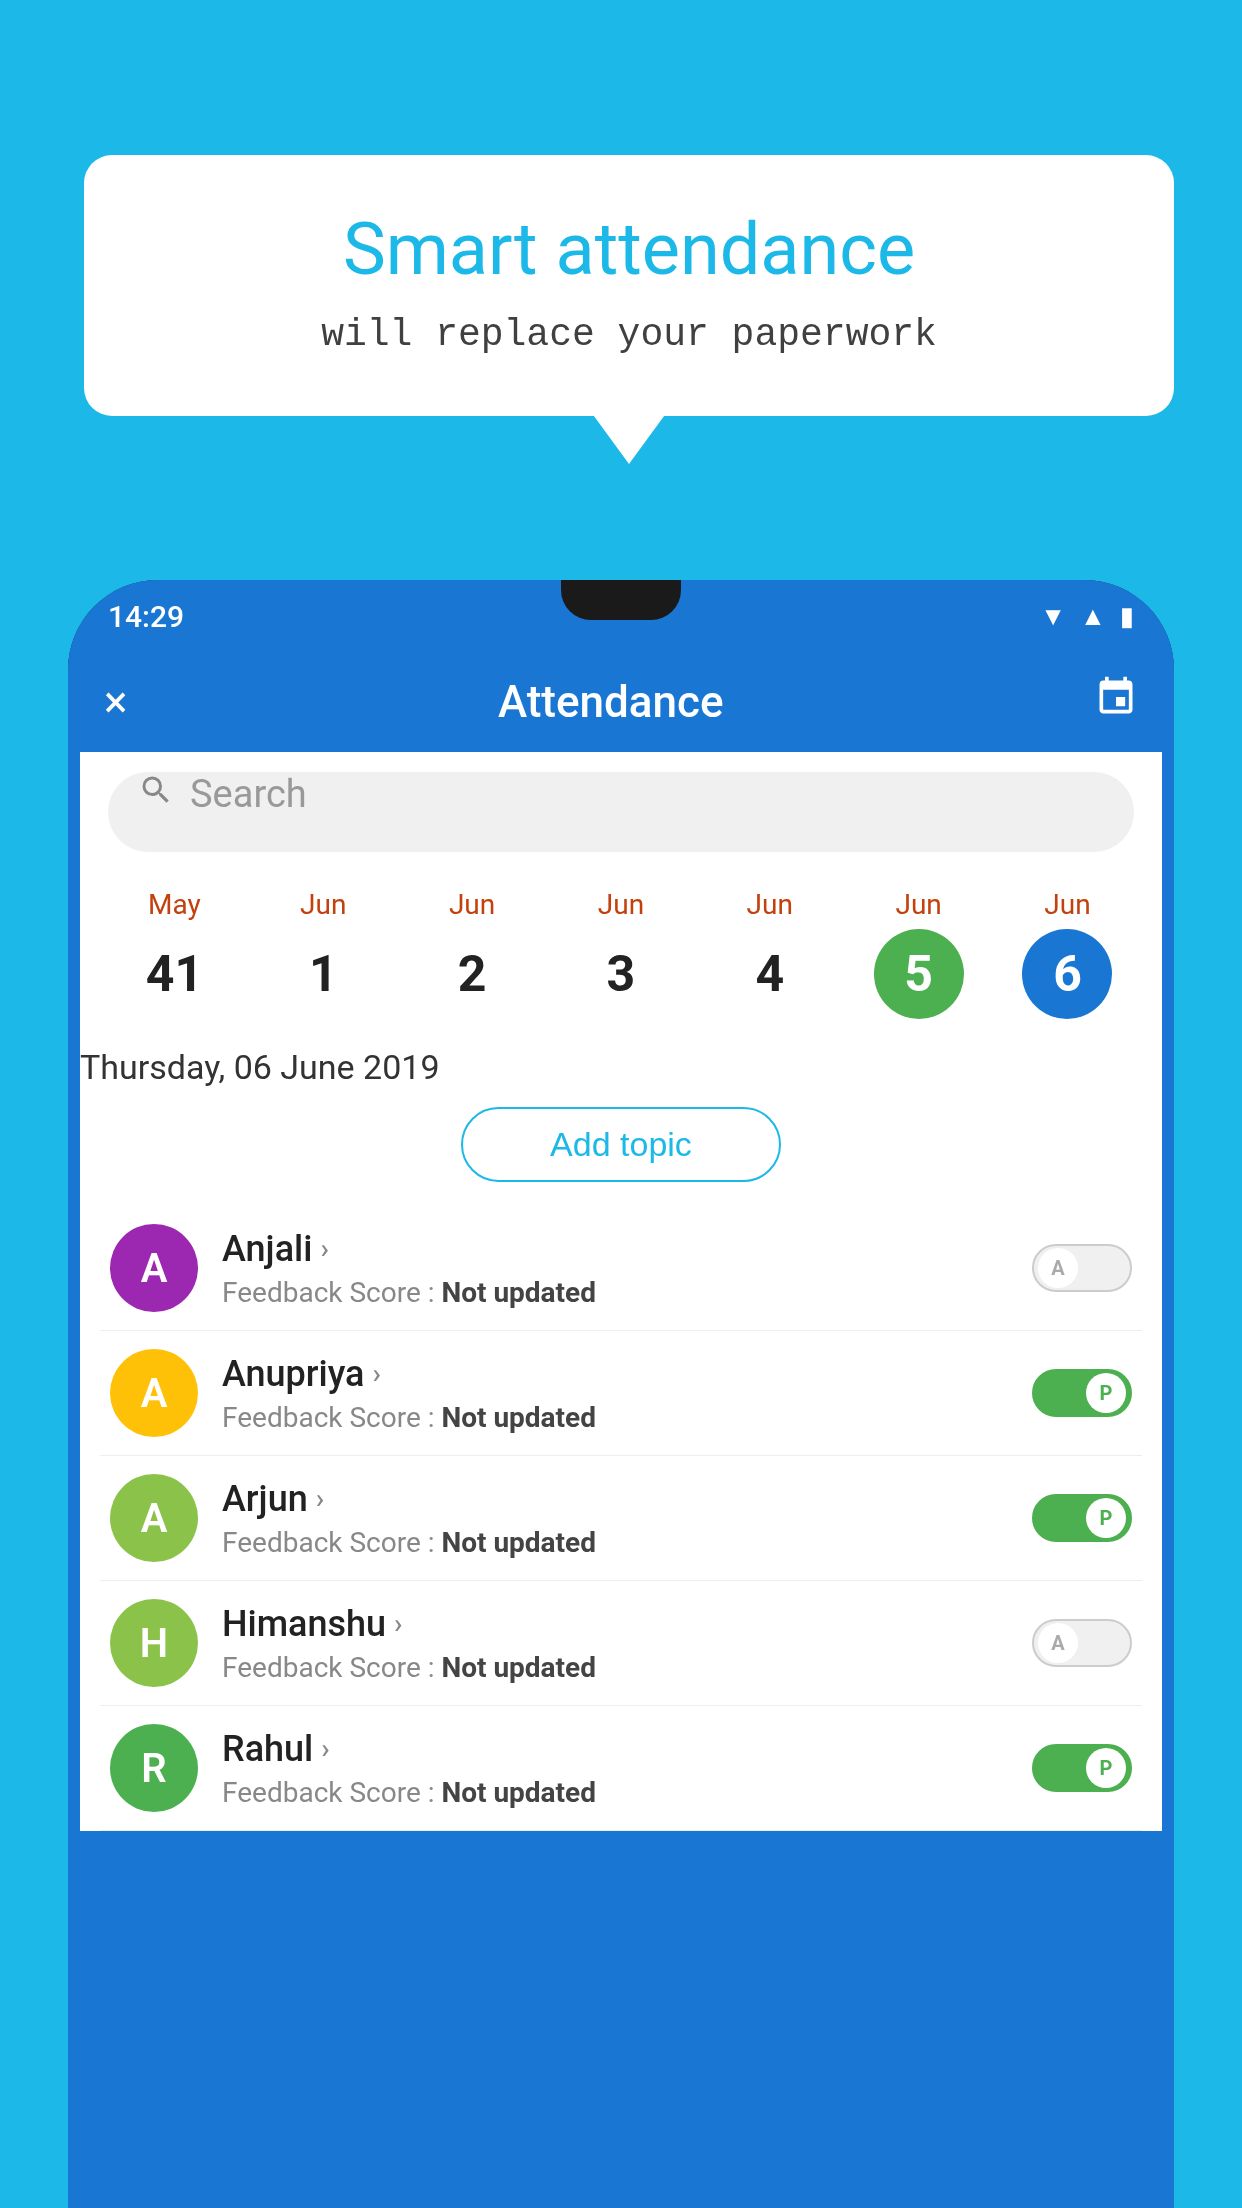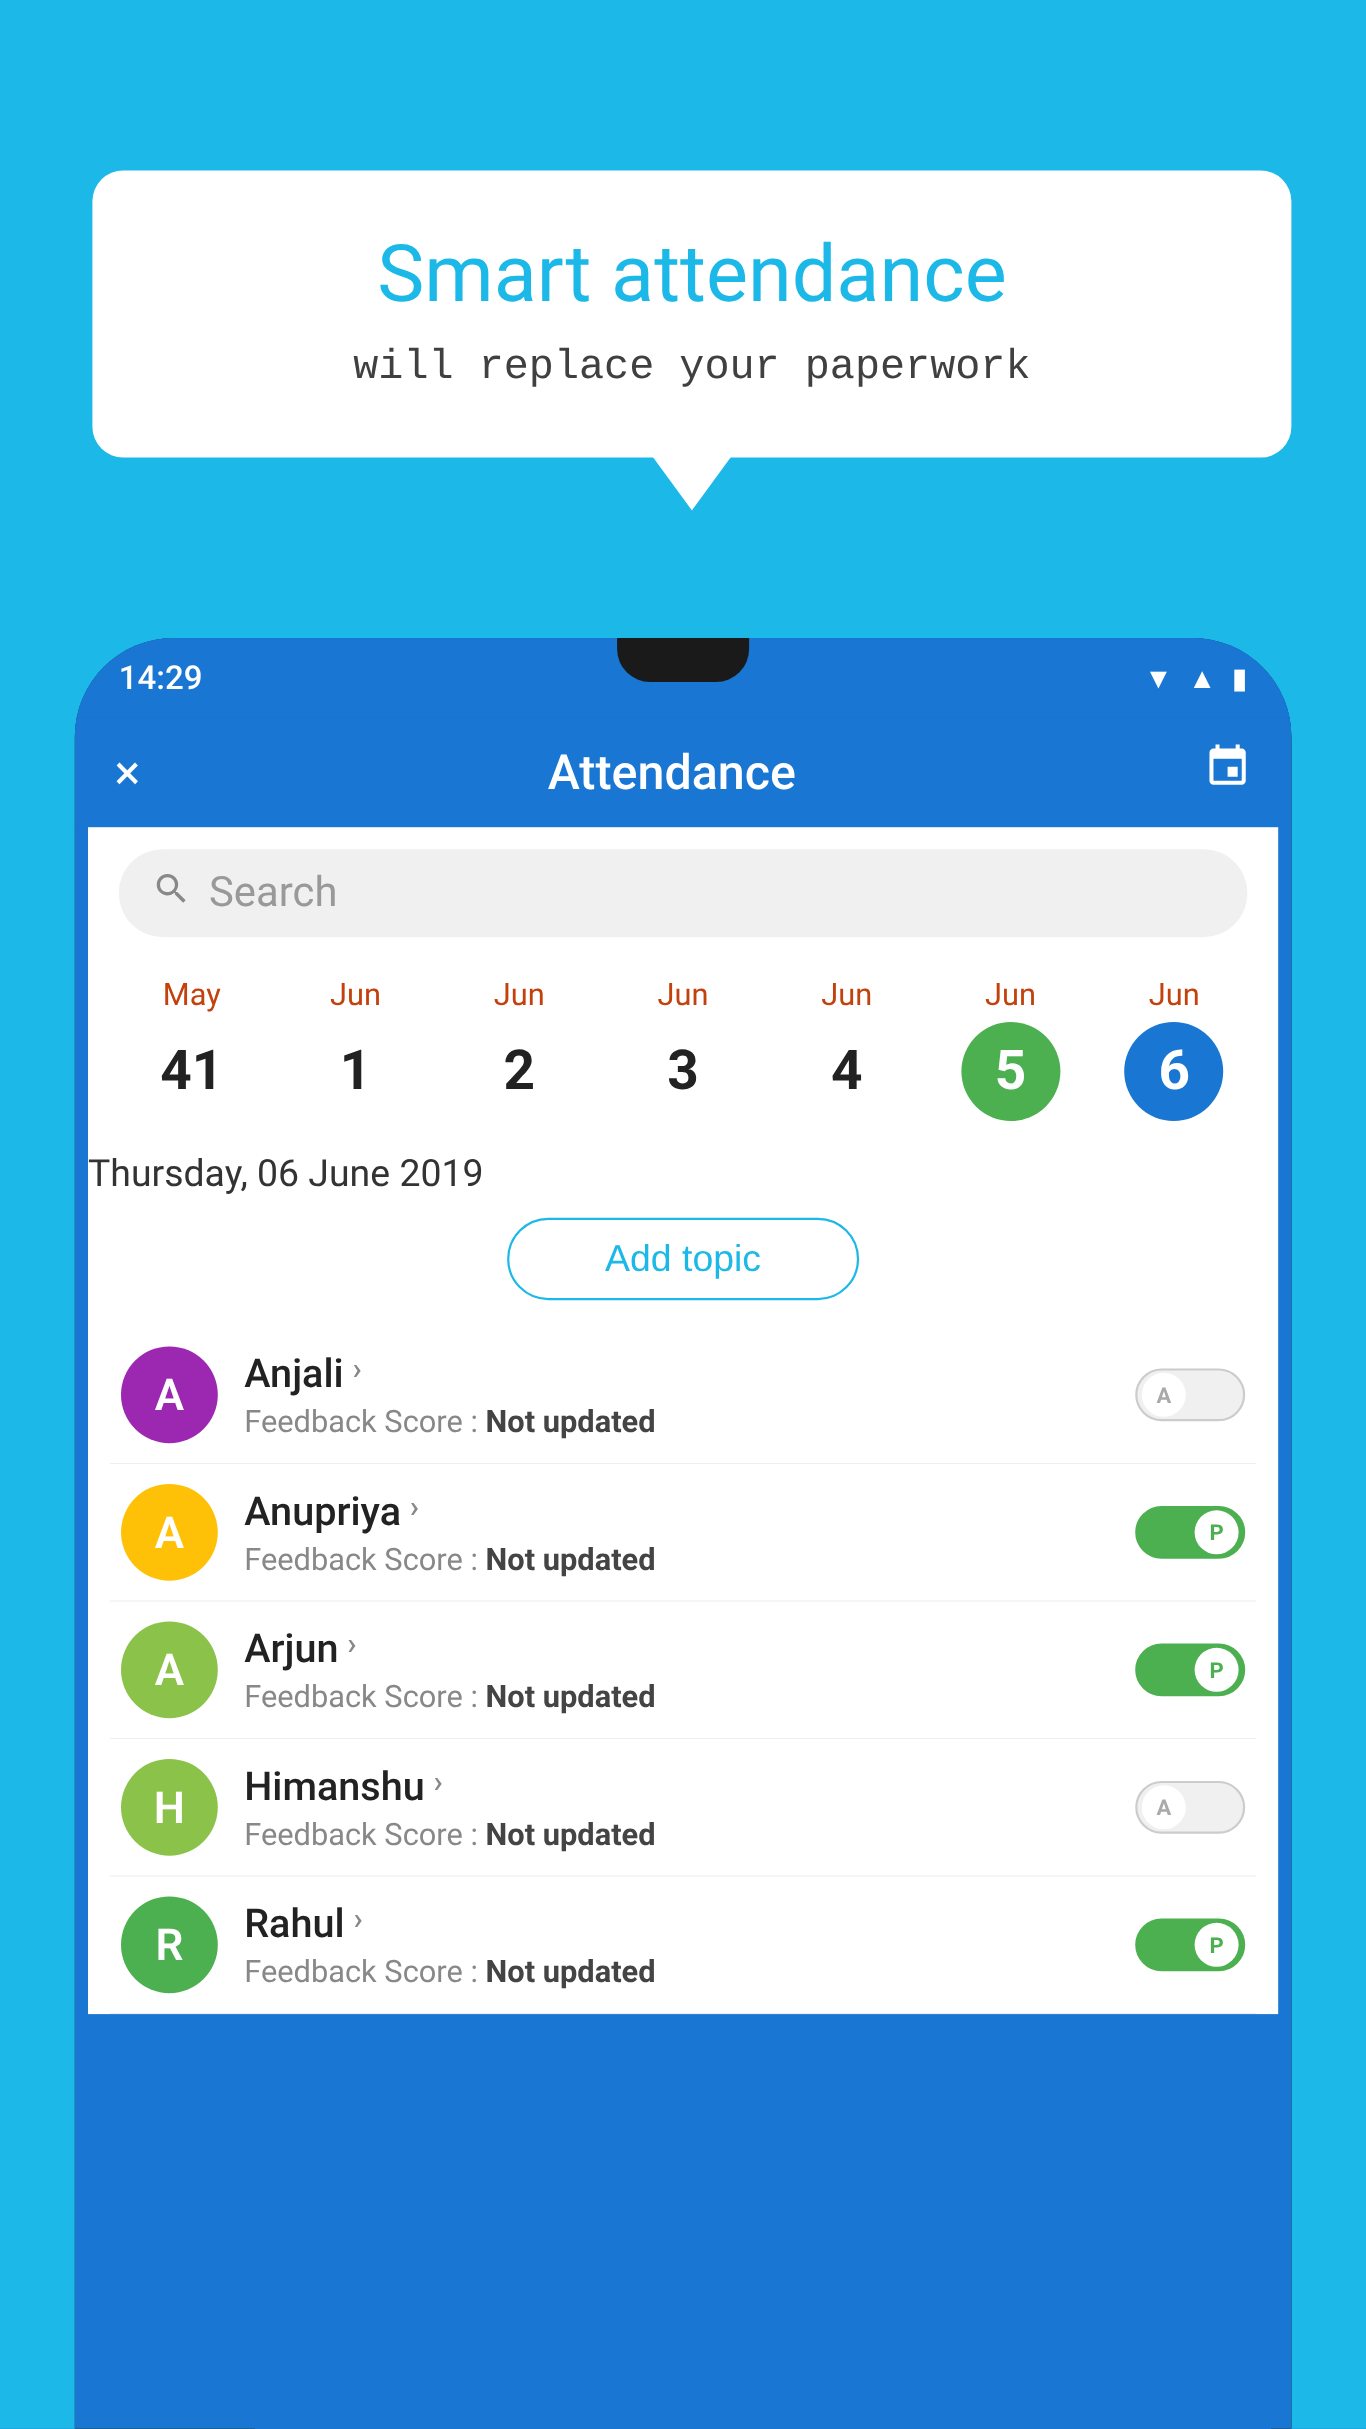--- a/index.html
+++ b/index.html
@@ -124,21 +124,20 @@
       cursor: pointer;
     }
 
     
     .search-bar {
       margin: 20px 28px;
       background: #F0F0F0;
       border-radius: 40px;
       height: 80px;
       display: flex;
-      align-items: center;
       padding: 0 30px;
       gap: 16px;
     }
     .search-icon-wrap {
       color: #888;
       font-size: 36px;
     }
     .search-placeholder {
       color: #999;
       font-size: 38px;
@@ -241,21 +240,21 @@
       flex-shrink: 0;
     }
     .student-info {
       flex: 1;
     }
     .student-name {
       font-size: 36px;
       color: #222;
       font-weight: 500;
       display: flex;
-      align-items: flex-start;
+      align-items: center;
       gap: 8px;
     }
     .chevron {
       font-size: 28px;
       color: #888;
     }
     .feedback-score {
       font-size: 28px;
       color: #888;
       margin-top: 6px;

